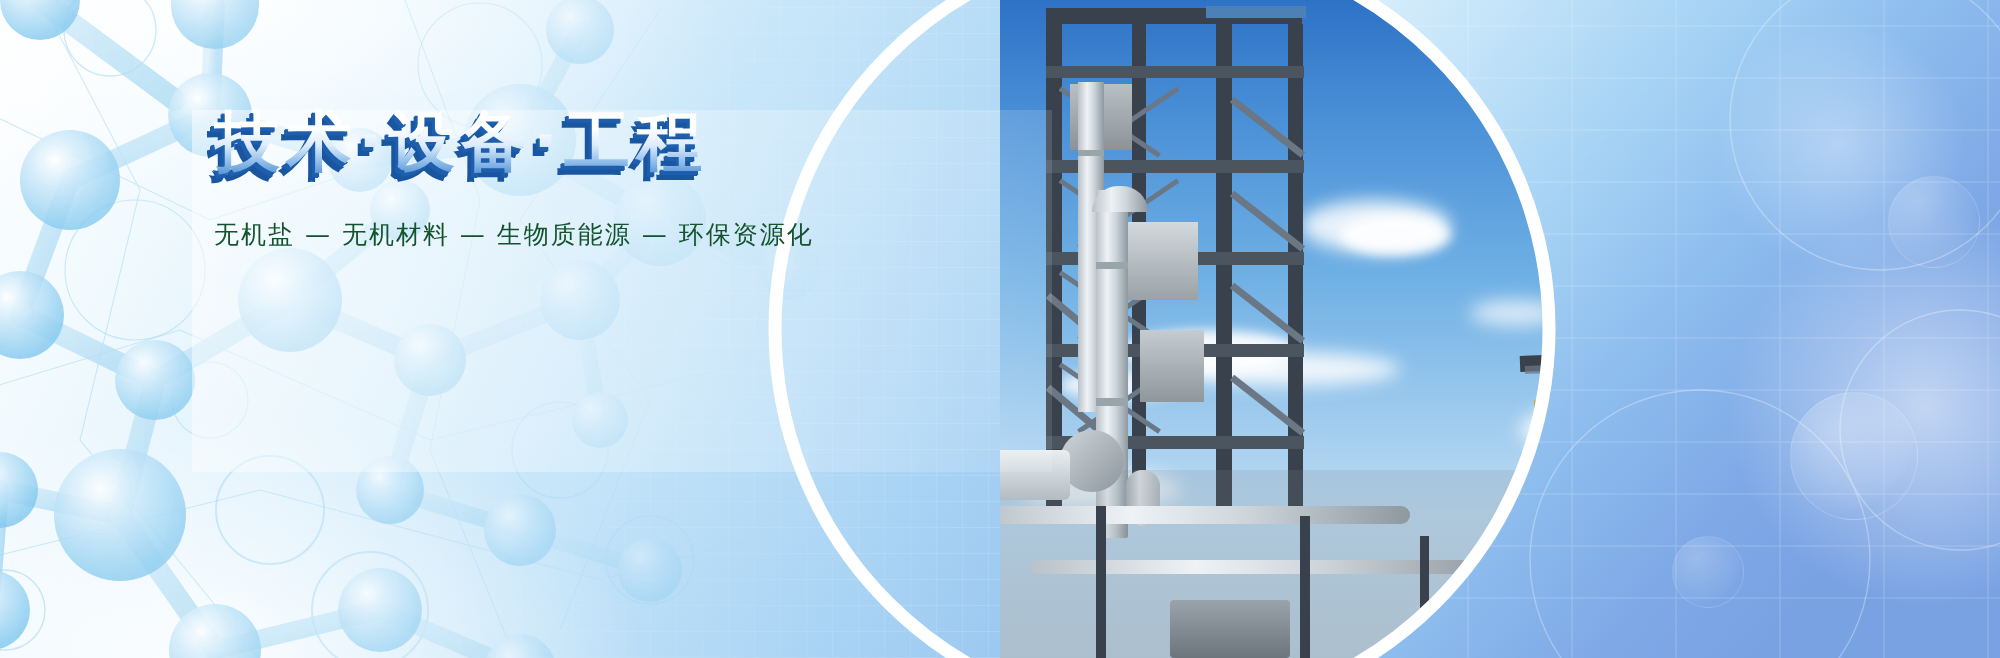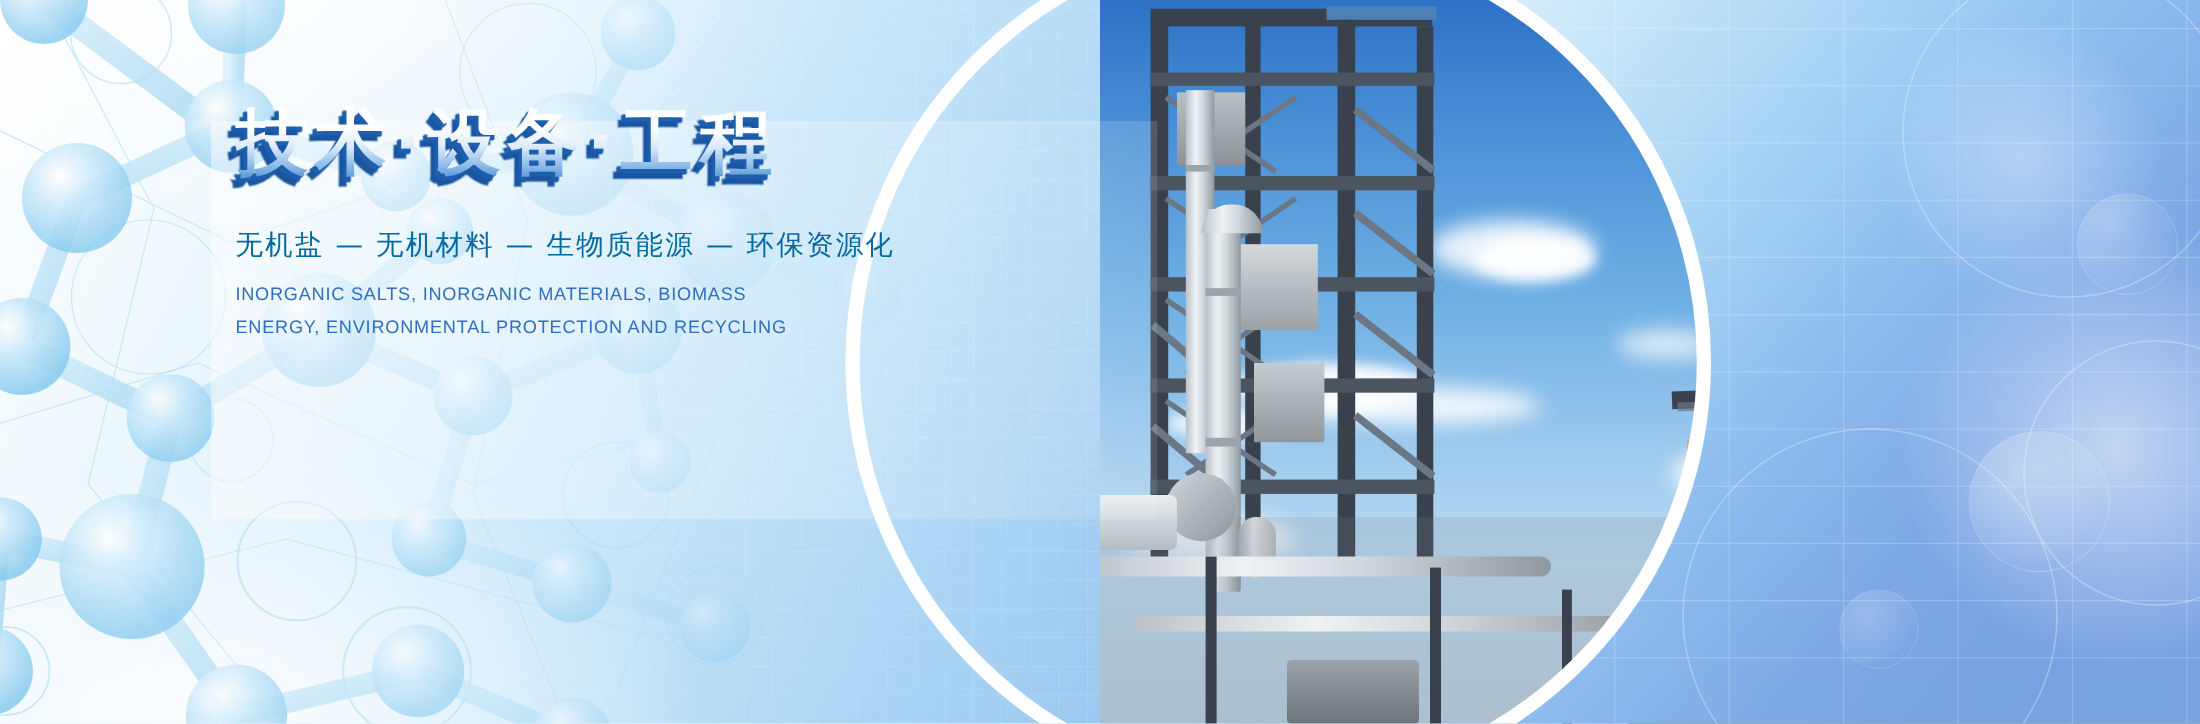--- a/index.html
+++ b/index.html
@@ -48,21 +48,21 @@
   .molecules{position:absolute;left:-40px;top:-30px;width:900px;height:720px;opacity:.95;}
   .molecules svg{width:100%;height:100%;display:block;}
 
   
   .text-panel{
     position:absolute;left:192px;top:110px;width:860px;height:362px;
     background:linear-gradient(100deg,rgba(255,255,255,.50),rgba(255,255,255,.26) 60%,rgba(255,255,255,.10));
   }
 
   
-  .content{position:absolute;left:214px;top:84px;width:820px;}
+  .content{position:absolute;left:214px;top:96px;width:820px;}
   .headline{
     position:relative;
     font-family:"DejaVu Sans","Liberation Sans",sans-serif;
     font-weight:700;
     font-size:68px;
     line-height:86px;
     letter-spacing:6px;
     white-space:nowrap;
     margin:0;
   }
@@ -74,21 +74,21 @@
     filter:drop-shadow(-3px 4px 0 #1d5fae) drop-shadow(-4px 5px 0 #1a56a0);
     display:inline-block;
   }
   .headline.l1{font-size:66px;line-height:84px;margin-top:4px;}
   .headline.l2{font-size:72px;line-height:92px;margin-top:-6px;letter-spacing:4px;}
 
   .sub-cn{
     margin:34px 0 0 0;
     font-size:25px;
     letter-spacing:2px;
-    color:#0369a1;
+    color:#14532d;
     font-family:"DejaVu Sans","Liberation Sans",sans-serif;
     white-space:nowrap;
   }
   .sub-en{
     margin:14px 0 0 0;
     font-size:16.5px;
     letter-spacing:.7px;
     line-height:30px;
     color:#2f6fbb;
     max-width:530px;
@@ -395,16 +395,15 @@
   <div class="flare"></div>
   <div class="bubble" style="left:1790px;top:392px;width:128px;height:128px;opacity:.55;"></div>
   <div class="bubble" style="left:1888px;top:176px;width:92px;height:92px;opacity:.45;"></div>
   <div class="bubble" style="left:1672px;top:536px;width:72px;height:72px;opacity:.40;"></div>
 
   <div class="text-panel"></div>
 
   <div class="content">
     <h1 class="headline l1"><span class="g">技术·设备·工程</span></h1>
     <p class="sub-cn">无机盐 —  无机材料 — 生物质能源 — 环保资源化</p>
-    <p class="sub-en">INORGANIC SALTS, INORGANIC MATERIALS, BIOMASS ENERGY, ENVIRONMENTAL PROTECTION AND RECYCLING</p>
   </div>
 
 </div>
 
 </body></html>

